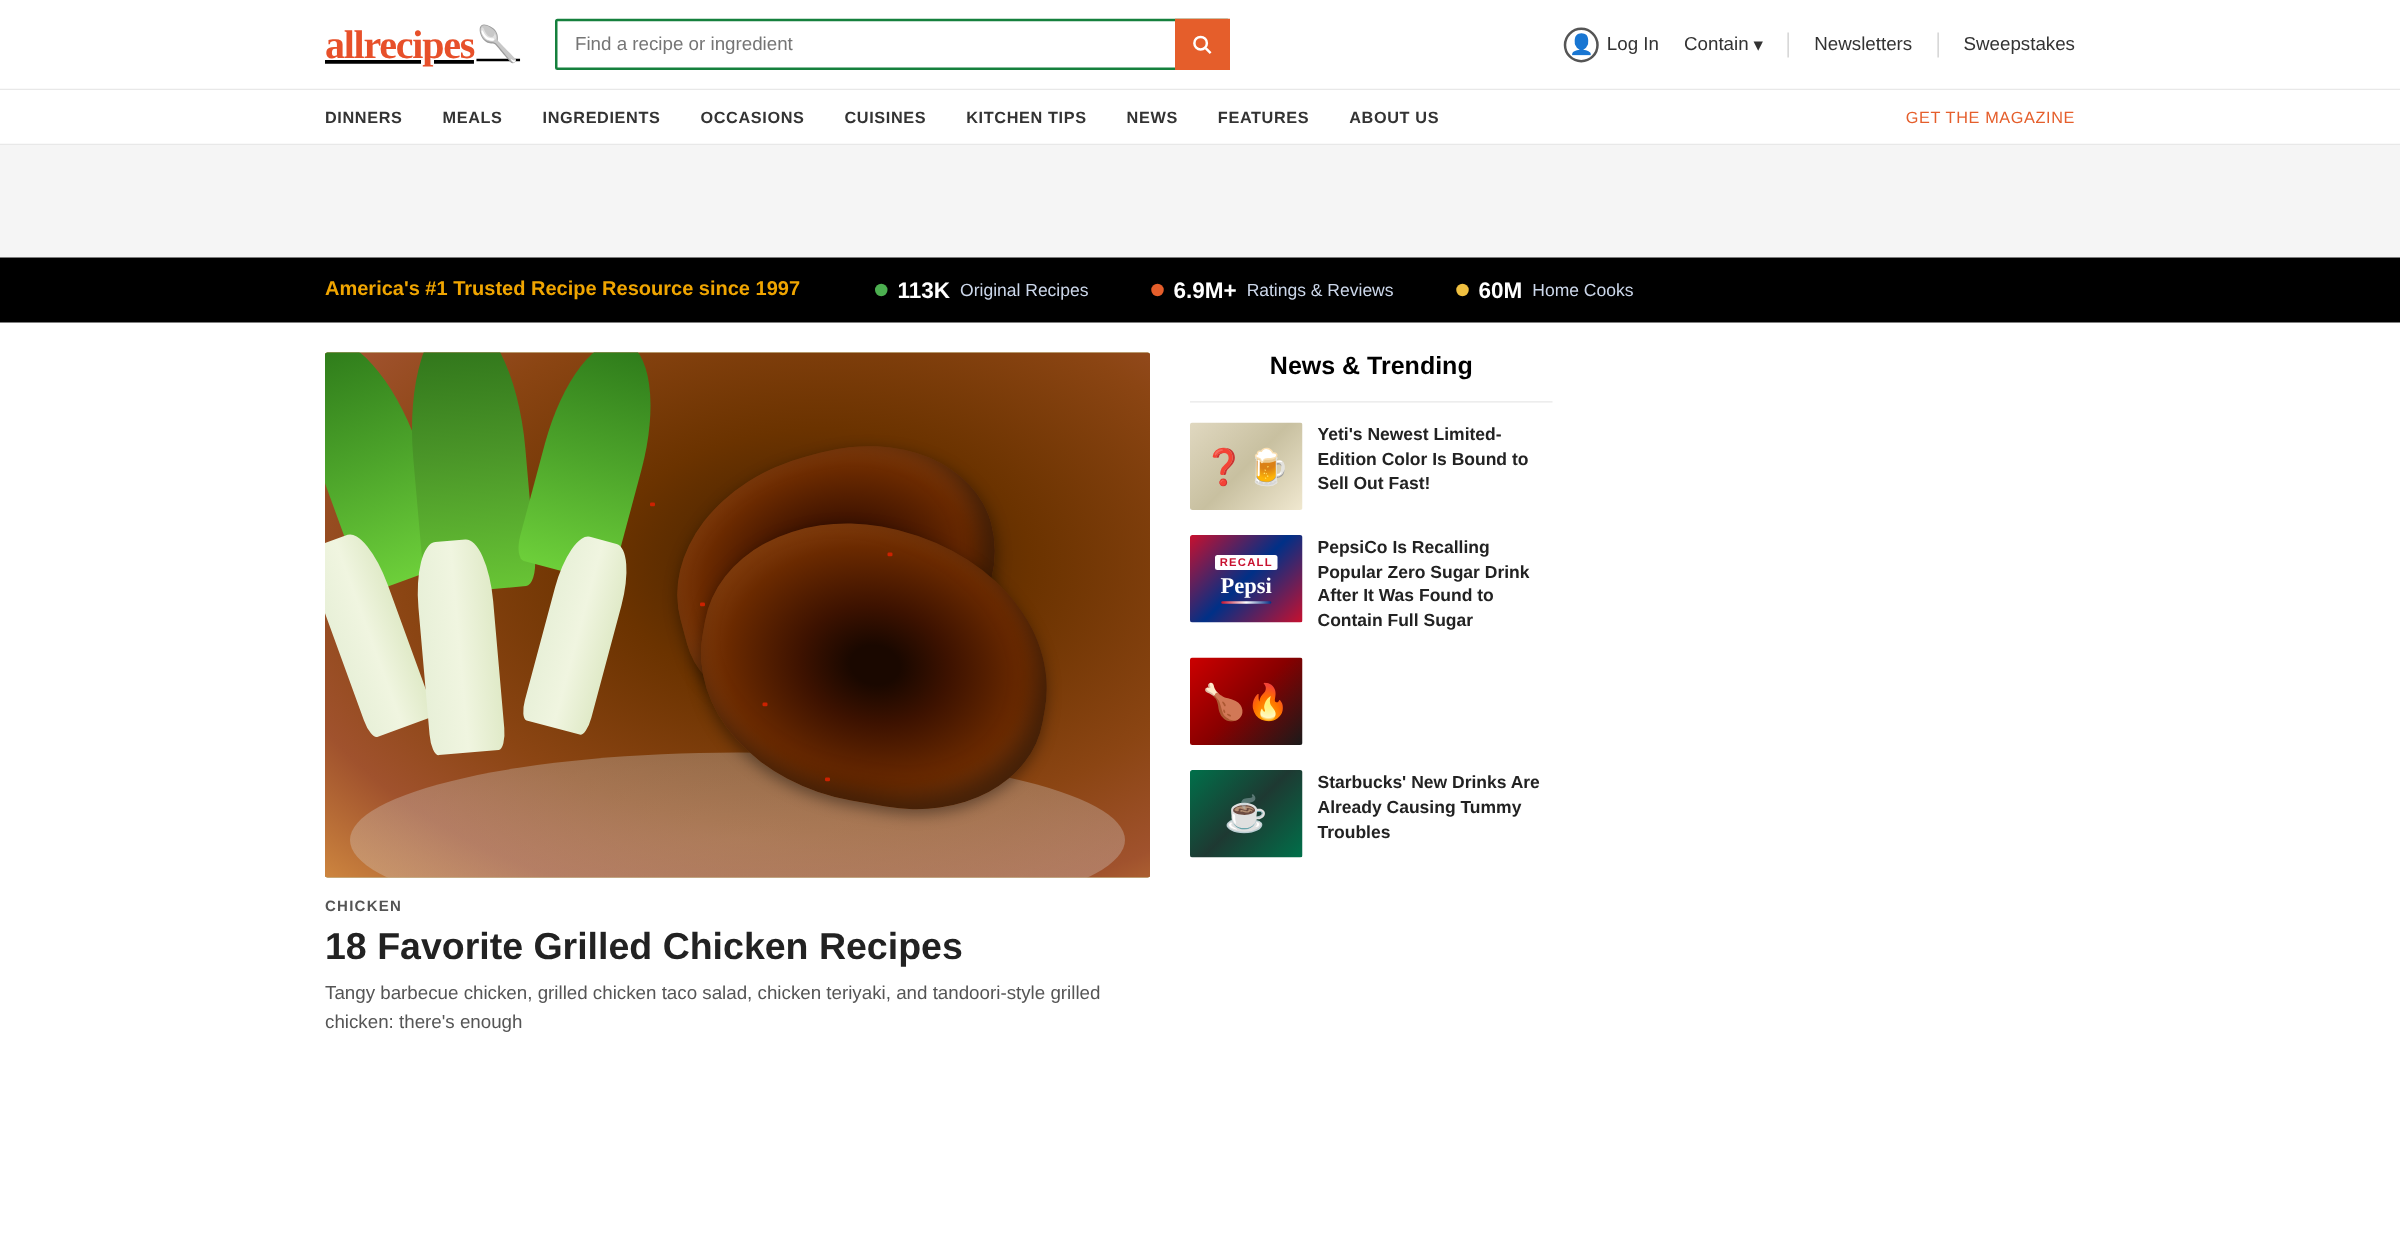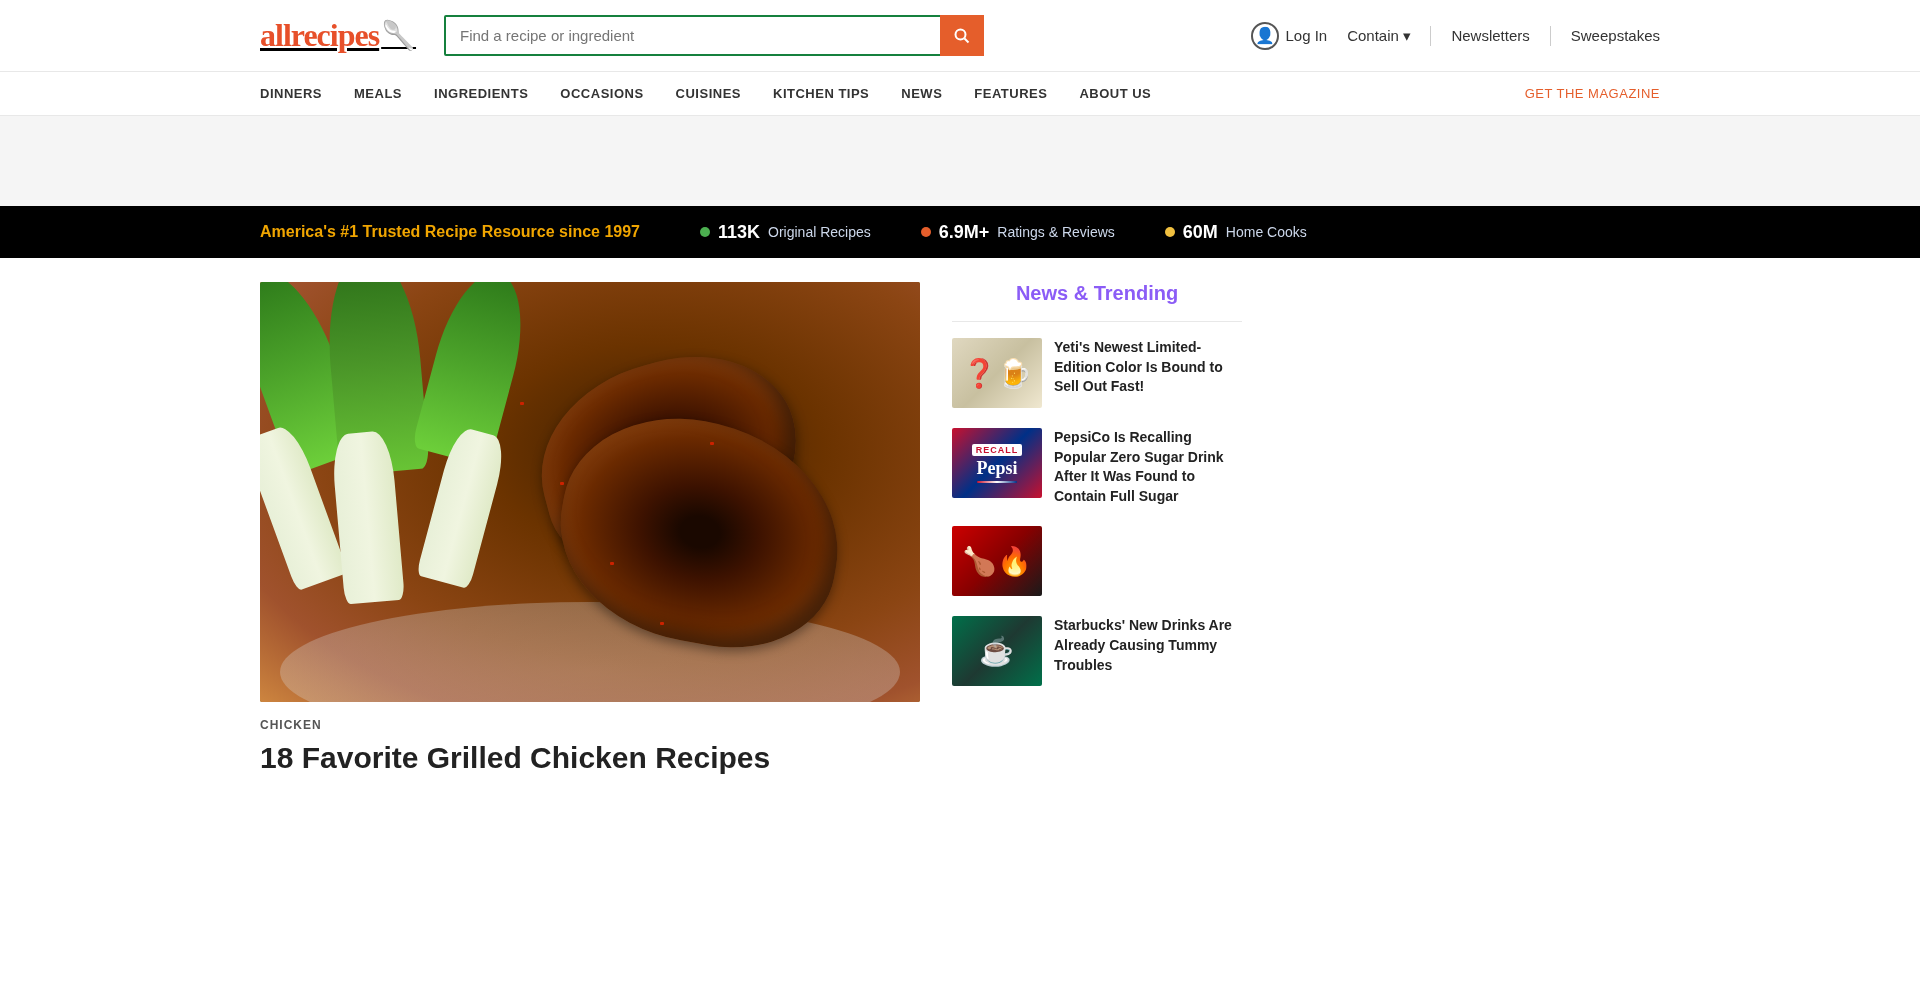--- a/index.html
+++ b/index.html
@@ -352,21 +352,21 @@
     }
 
     
     .sidebar {
       width: 290px;
       flex-shrink: 0;
     }
     .sidebar-title {
       font-size: 20px;
       font-weight: 800;
-      color: #8b5cf6;
+      color: #000000;
       text-align: center;
       padding-bottom: 16px;
       border-bottom: 1px solid #e8e8e8;
       margin-bottom: 16px;
     }
     .news-item {
       display: flex;
       gap: 12px;
       margin-bottom: 20px;
       cursor: pointer;
@@ -520,20 +520,21 @@
 
         <div class="pepper-flake" style="top:120px;left:260px;"></div>
         <div class="pepper-flake" style="top:200px;left:300px;"></div>
         <div class="pepper-flake" style="top:340px;left:400px;"></div>
         <div class="pepper-flake" style="top:280px;left:350px;"></div>
         <div class="pepper-flake" style="top:160px;left:450px;"></div>
       </div>
     </div>
     <div class="hero-category">CHICKEN</div>
     <h1 class="hero-title">18 Favorite Grilled Chicken Recipes</h1>
+    <p class="hero-description">Tangy barbecue chicken, grilled chicken taco salad, chicken teriyaki, and tandoori-style grilled chicken: there's enough</p>
   </div>
 
   <div class="sidebar">
     <div class="sidebar-title">News &amp; Trending</div>
 
     <div class="news-item">
       <div class="news-thumbnail">
         <div class="thumb-yeti">❓🍺</div>
       </div>
       <div class="news-text">Yeti's Newest Limited-Edition Color Is Bound to Sell Out Fast!</div>

